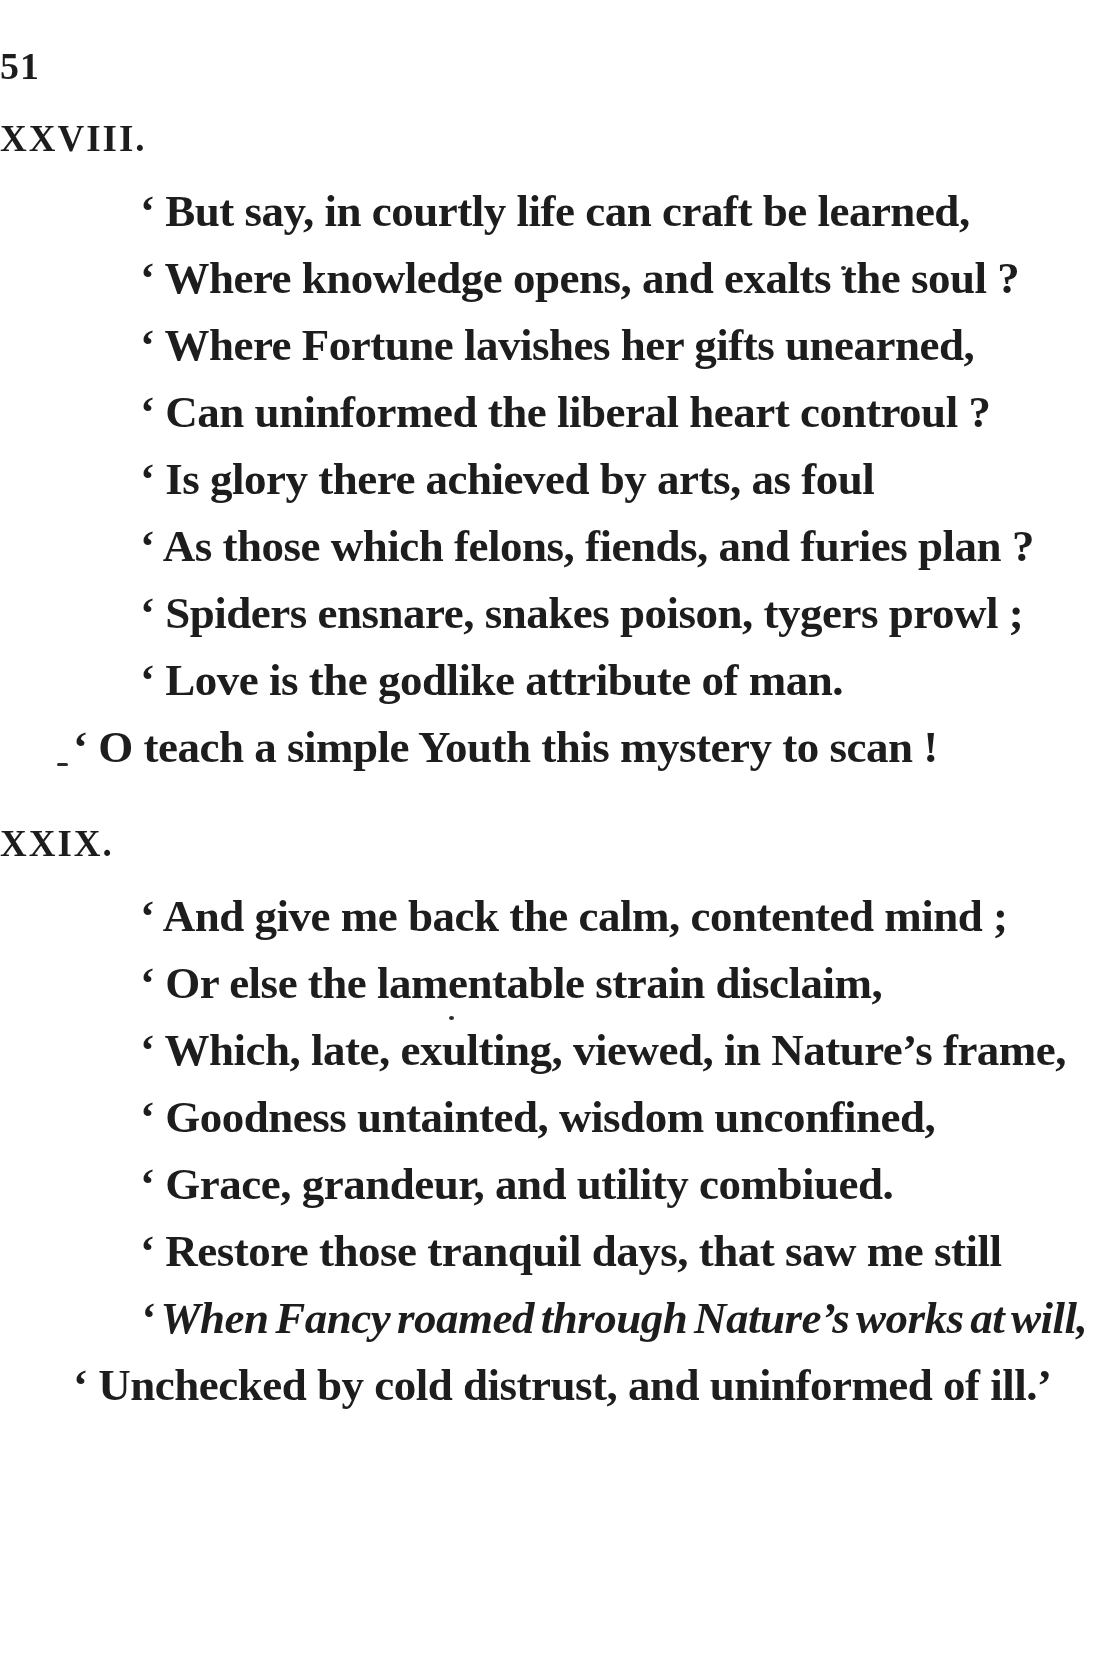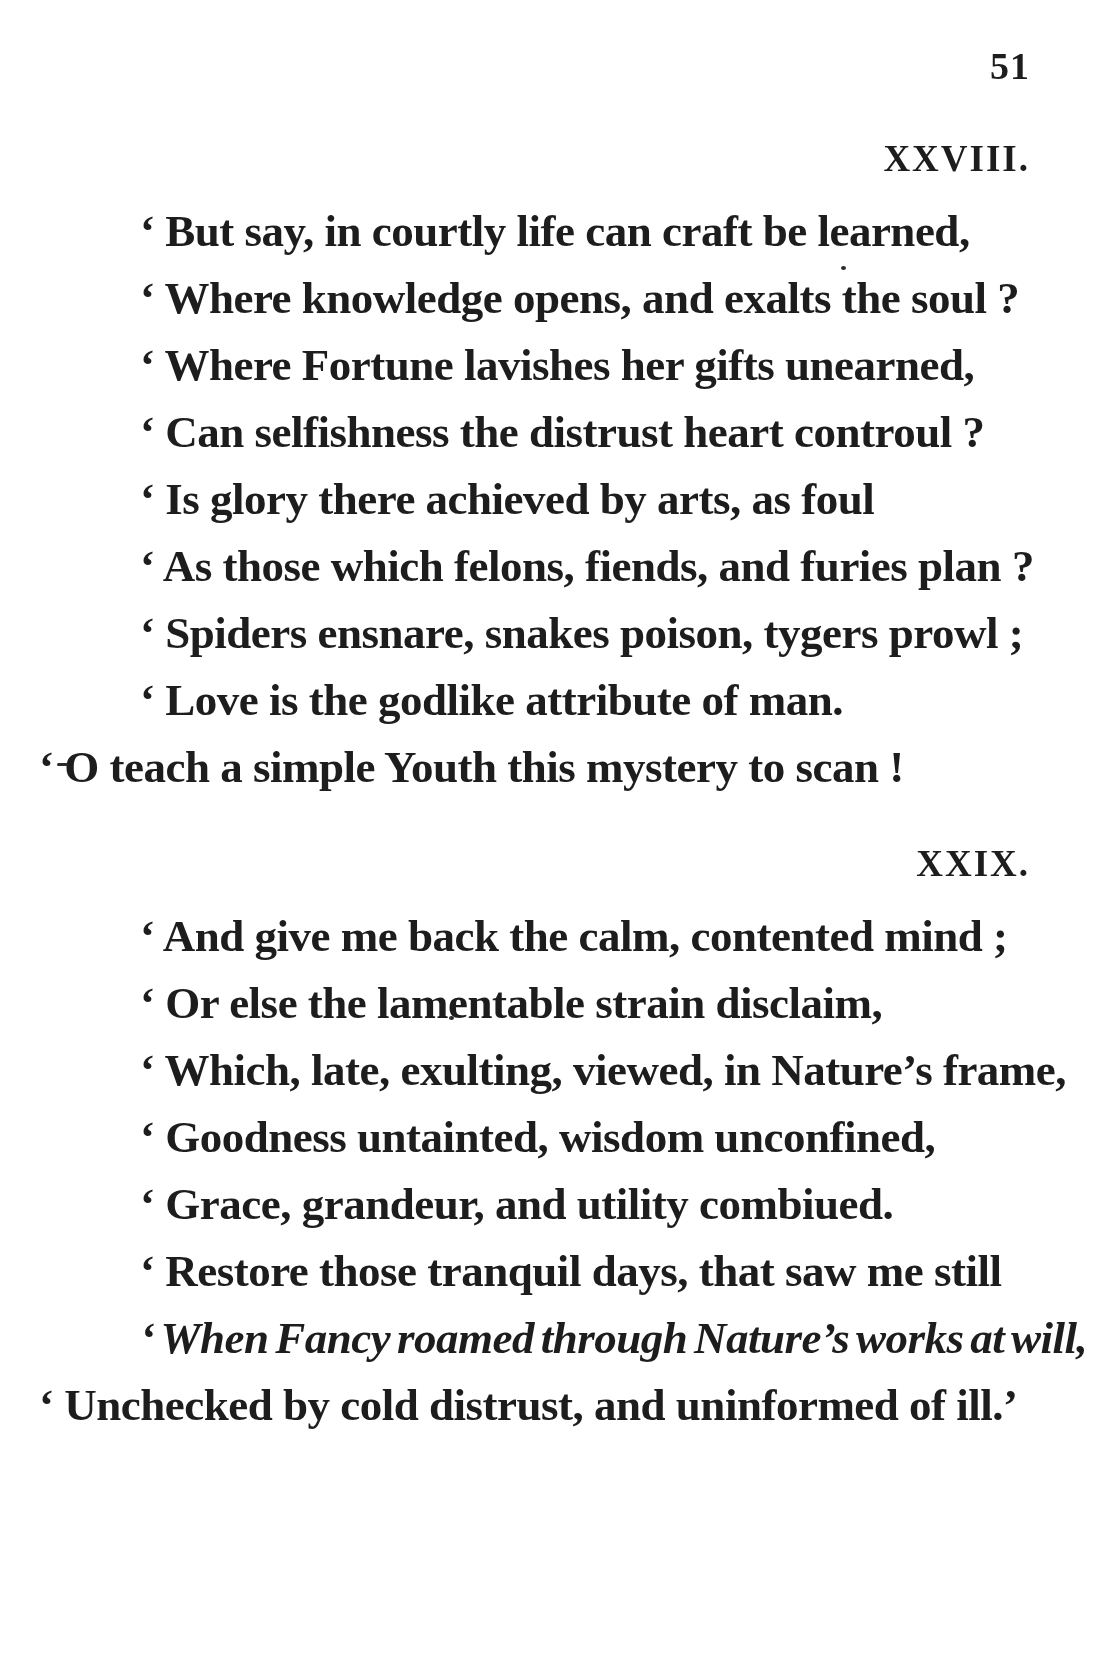--- a/index.html
+++ b/index.html
@@ -15,48 +15,48 @@
     background: #ffffff;
     overflow: hidden;
     font-family: "Liberation Serif", "DejaVu Serif", serif;
     font-weight: bold;
     color: #1d1d1d;
     -webkit-font-smoothing: antialiased;
   }
   
   .centered-band {
     width: 1030px;
-    text-align: right;
+    text-align: left;
   }
   .page-number {
     padding-top: 40px;
     font-size: 38px;
     line-height: 52px;
     letter-spacing: 1px;
   }
   .stanza-heading {
     font-size: 37px;
     line-height: 46px;
     letter-spacing: 2px;
     margin: 0;
   }
-  .stanza-1 .stanza-heading { margin-top: 44px; }
+  .stanza-1 .stanza-heading { margin-top: 24px; }
   .stanza-2 .stanza-heading { margin-top: 40px; }
   .stanza-lines { margin-top: 16px; }
   .poem-line {
     margin: 0;
     height: 67px;
     line-height: 67px;
     padding-left: 140px;
     font-size: 45px;
     letter-spacing: -0.5px;
     white-space: nowrap;
   }
   .poem-line.hang {
-    padding-left: 39px;
+    padding-left: 73px;
   }
   
   .poem-line.cramped {
     word-spacing: -4px;
     font-style: italic;
   }
   .scan-speck {
     position: absolute;
     background: #2a2a2a;
   }
@@ -70,21 +70,21 @@
 
   <div class="page-number centered-band">51</div>
 
   <main id="poem">
       <section class="stanza stanza-1">
         <h2 class="stanza-heading centered-band">XXVIII.</h2>
         <div class="stanza-lines">
           <p class="poem-line">‘ But say, in courtly life can craft be learned,</p>
           <p class="poem-line">‘ Where knowledge opens, and exalts the soul ?</p>
           <p class="poem-line">‘ Where Fortune lavishes her gifts unearned,</p>
-          <p class="poem-line">‘ Can selfishness the distrust heart controul ?</p>
+          <p class="poem-line">‘ Can uninformed the liberal heart controul ?</p>
           <p class="poem-line">‘ Is glory there achieved by arts, as foul</p>
           <p class="poem-line">‘ As those which felons, fiends, and furies plan ?</p>
           <p class="poem-line">‘ Spiders ensnare, snakes poison, tygers prowl ;</p>
           <p class="poem-line">‘ Love is the godlike attribute of man.</p>
           <p class="poem-line hang">‘ O teach a simple Youth this mystery to scan !</p>
         </div>
       </section>
       <section class="stanza stanza-2">
         <h2 class="stanza-heading centered-band">XXIX.</h2>
         <div class="stanza-lines">

